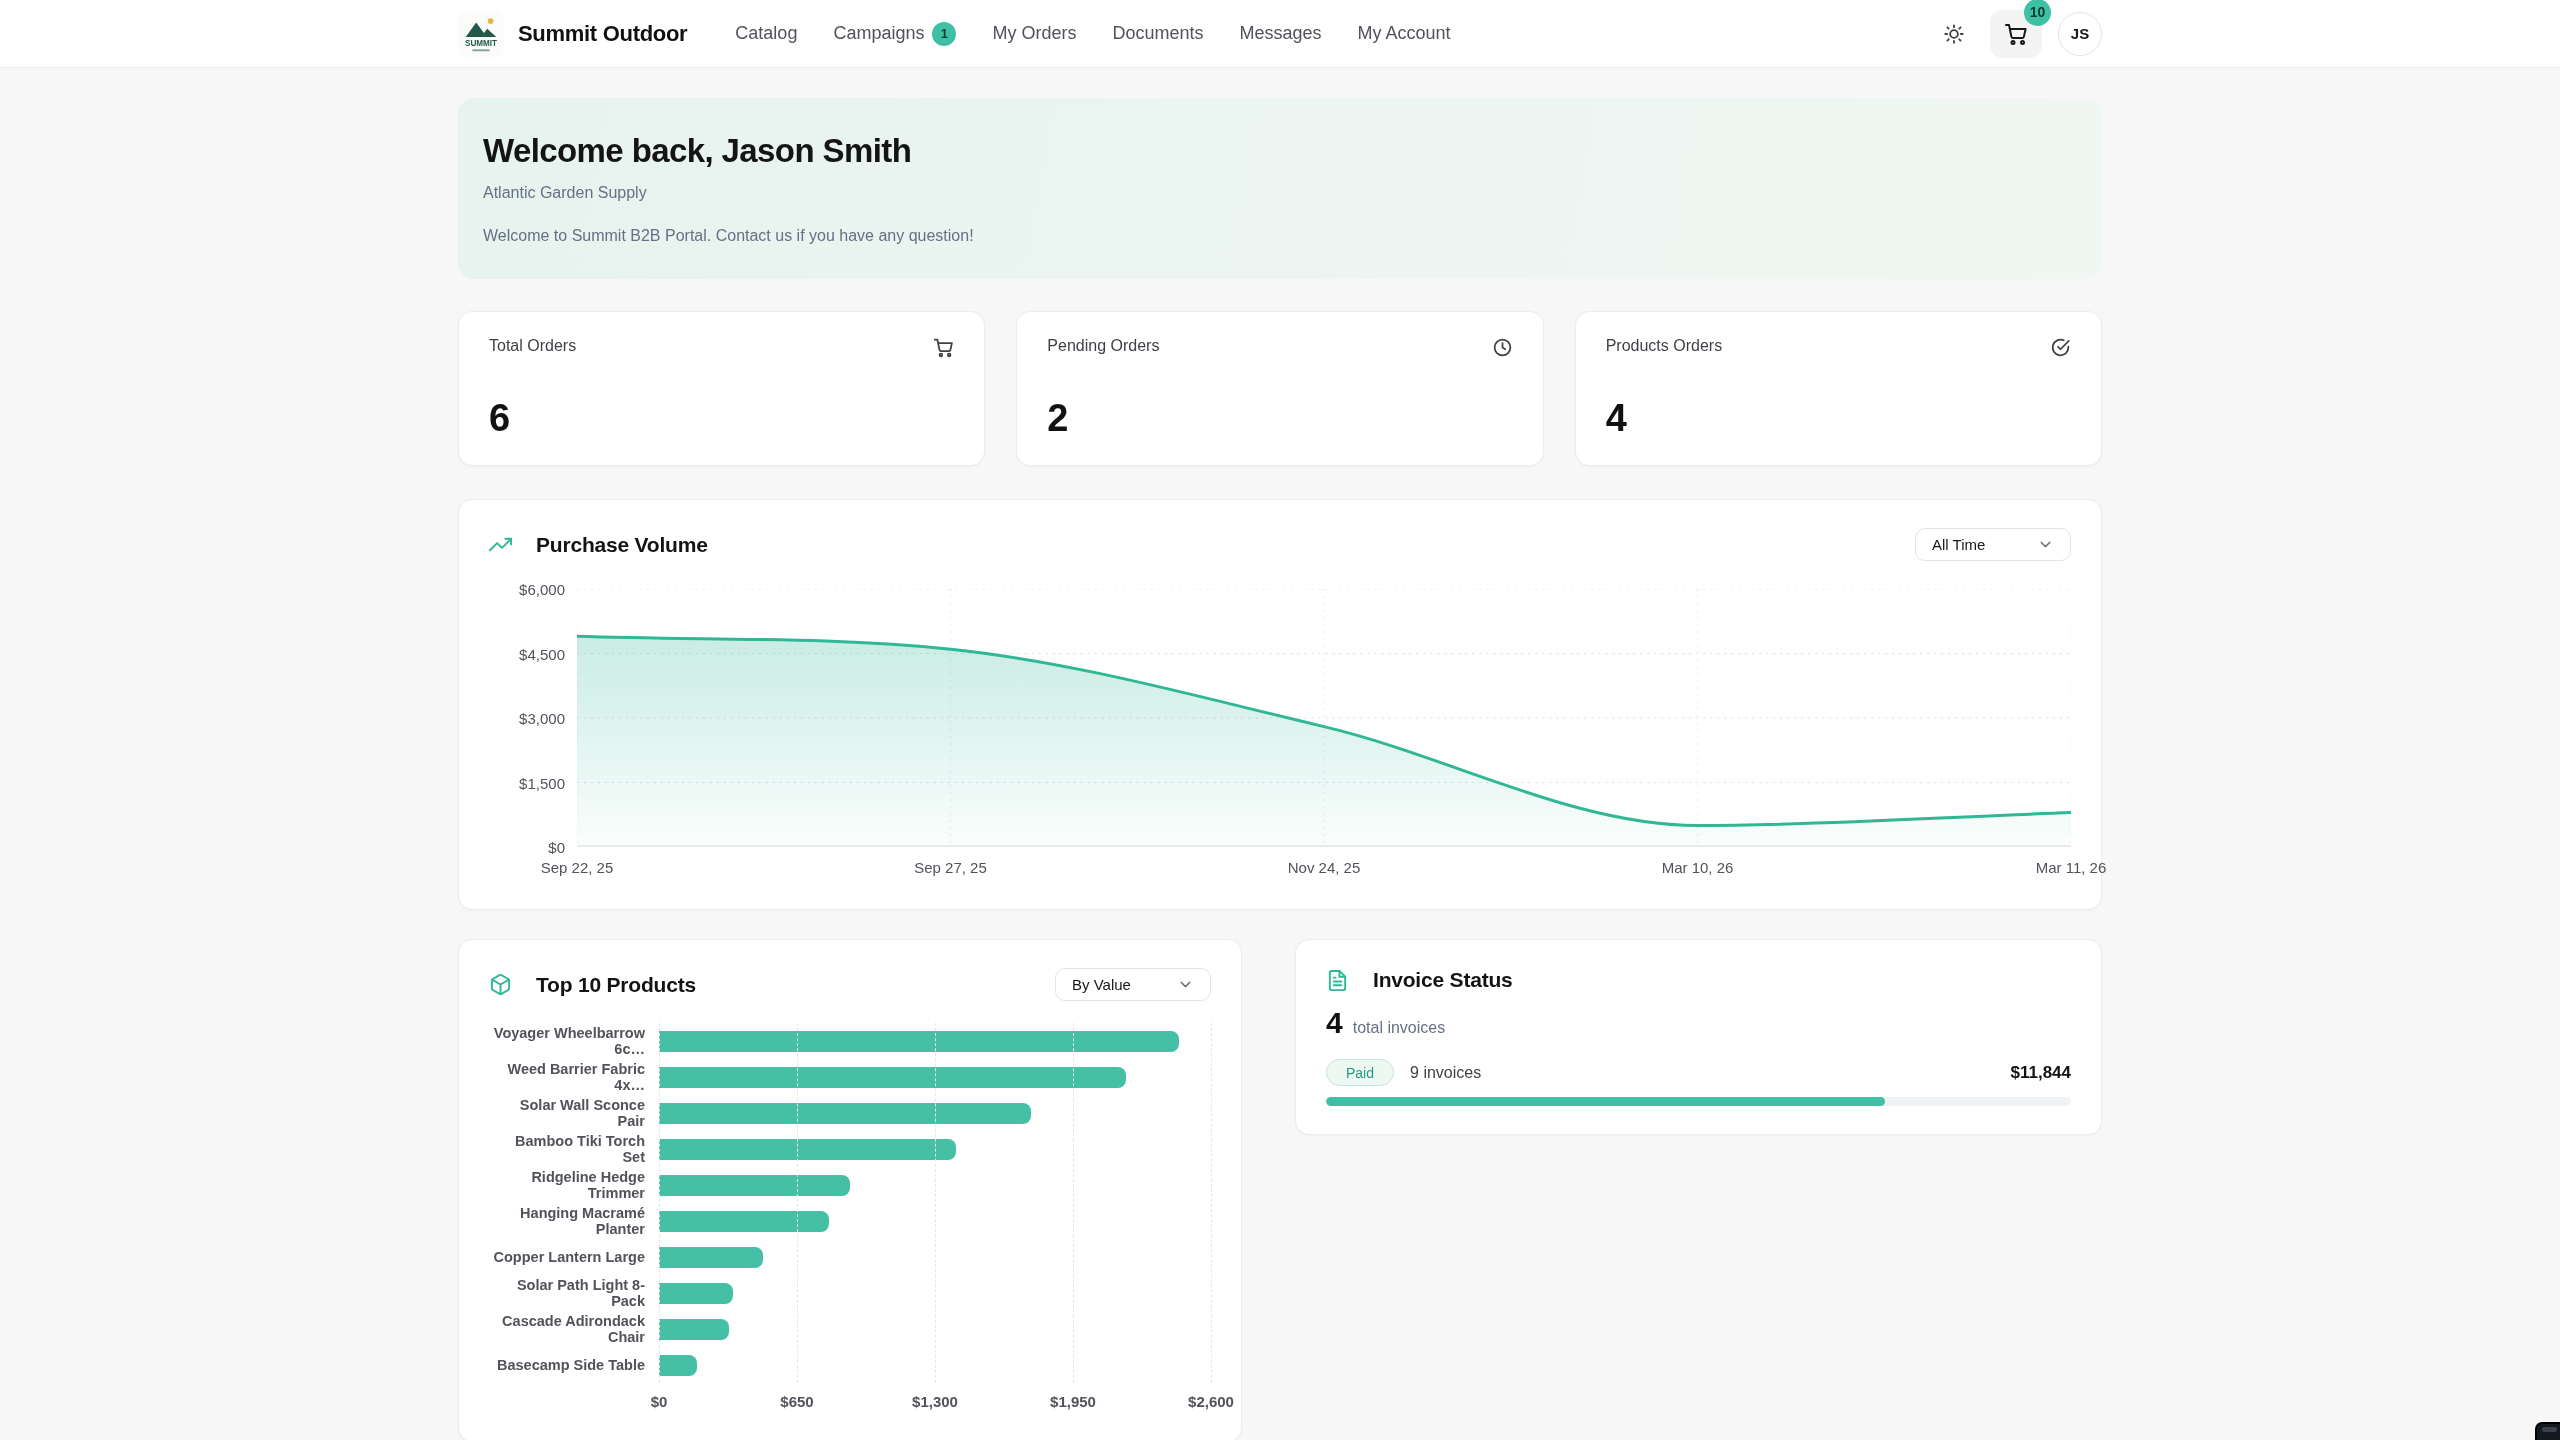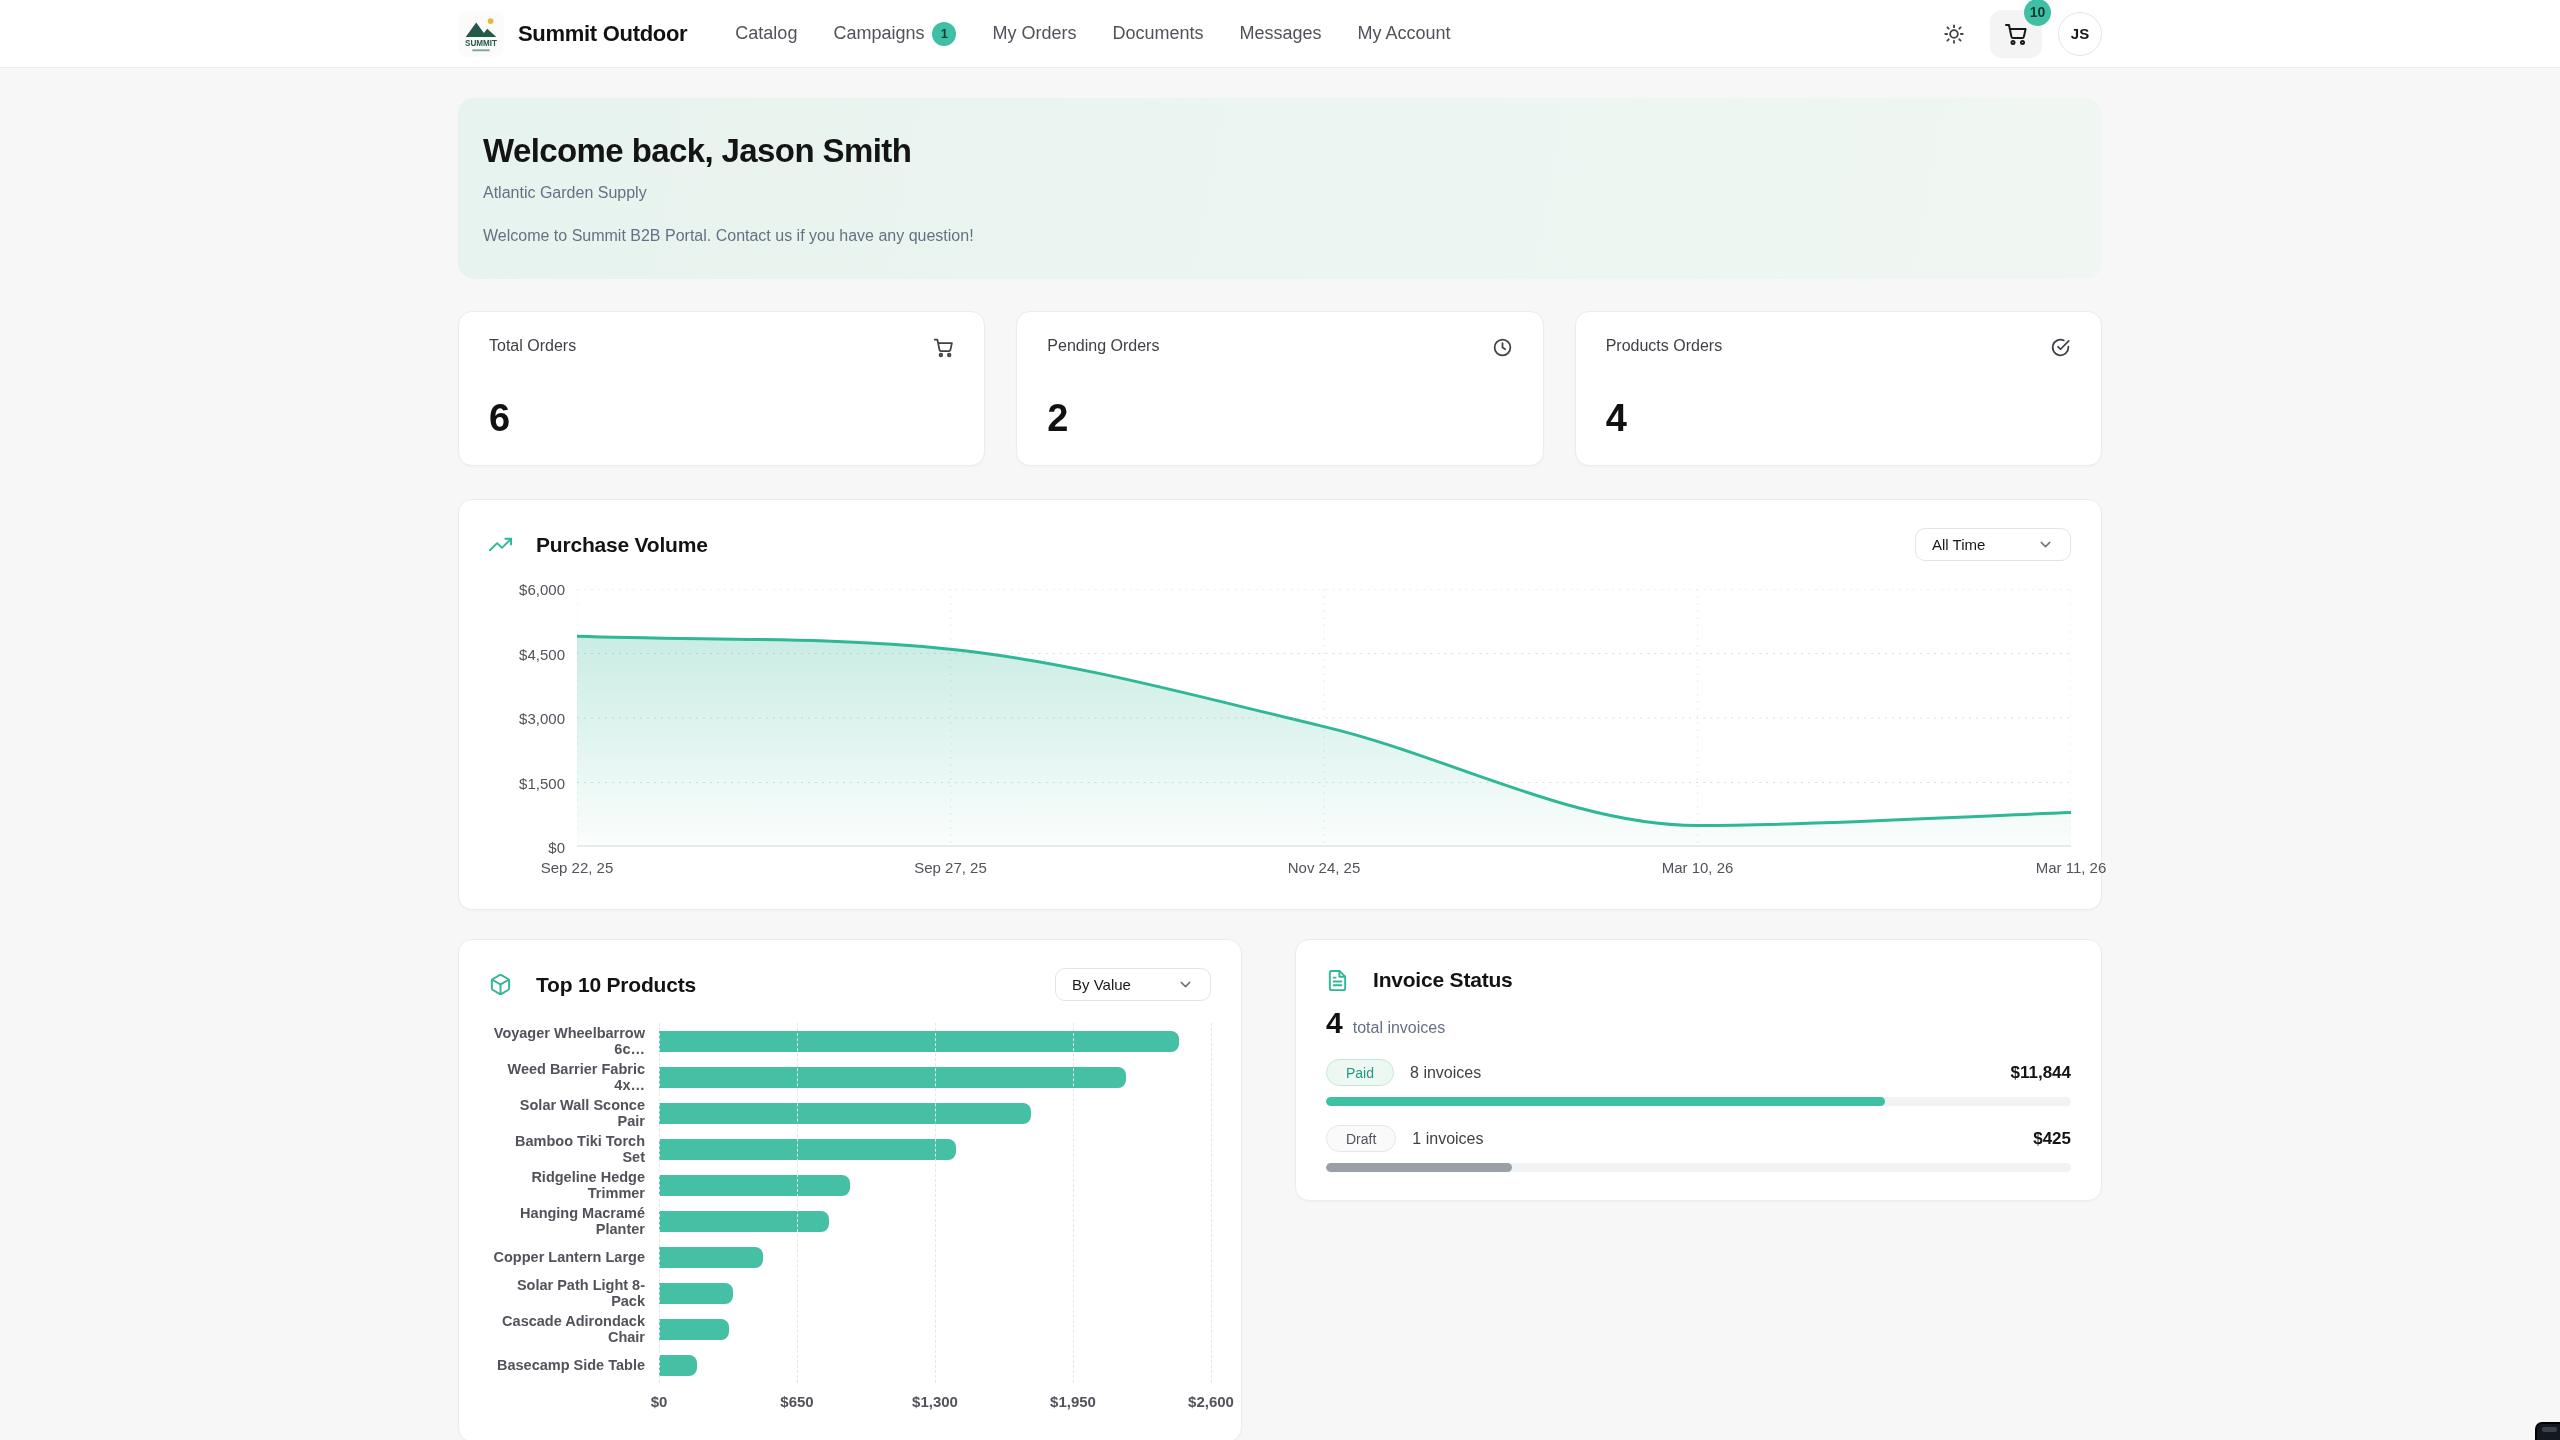--- a/index.html
+++ b/index.html
@@ -380,40 +380,28 @@
       </div>
       <div class="total-line">
         <span class="total-value">4</span>
         <span class="total-label">total invoices</span>
       </div>
       <div id="invoice-rows">
           <div class="invoice-row">
             <div class="invoice-row-top">
               <div class="invoice-row-left">
                 <span class="pill paid">Paid</span>
-                <span class="invoice-count">8 invoices</span>
+                <span class="invoice-count">9 invoices</span>
               </div>
               <span class="invoice-amount">$11,844</span>
             </div>
             <div class="progress">
               <div class="progress-fill paid" style="width: 75%;"></div>
             </div>
           </div>
-          <div class="invoice-row">
-            <div class="invoice-row-top">
-              <div class="invoice-row-left">
-                <span class="pill draft">Draft</span>
-                <span class="invoice-count">1 invoices</span>
-              </div>
-              <span class="invoice-amount">$425</span>
-            </div>
-            <div class="progress">
-              <div class="progress-fill draft" style="width: 25%;"></div>
-            </div>
-          </div>
         </div>
     </div>
 
   </section>
 </main>
 
 <div class="corner-widget">
     <i></i>
   </div>
 

